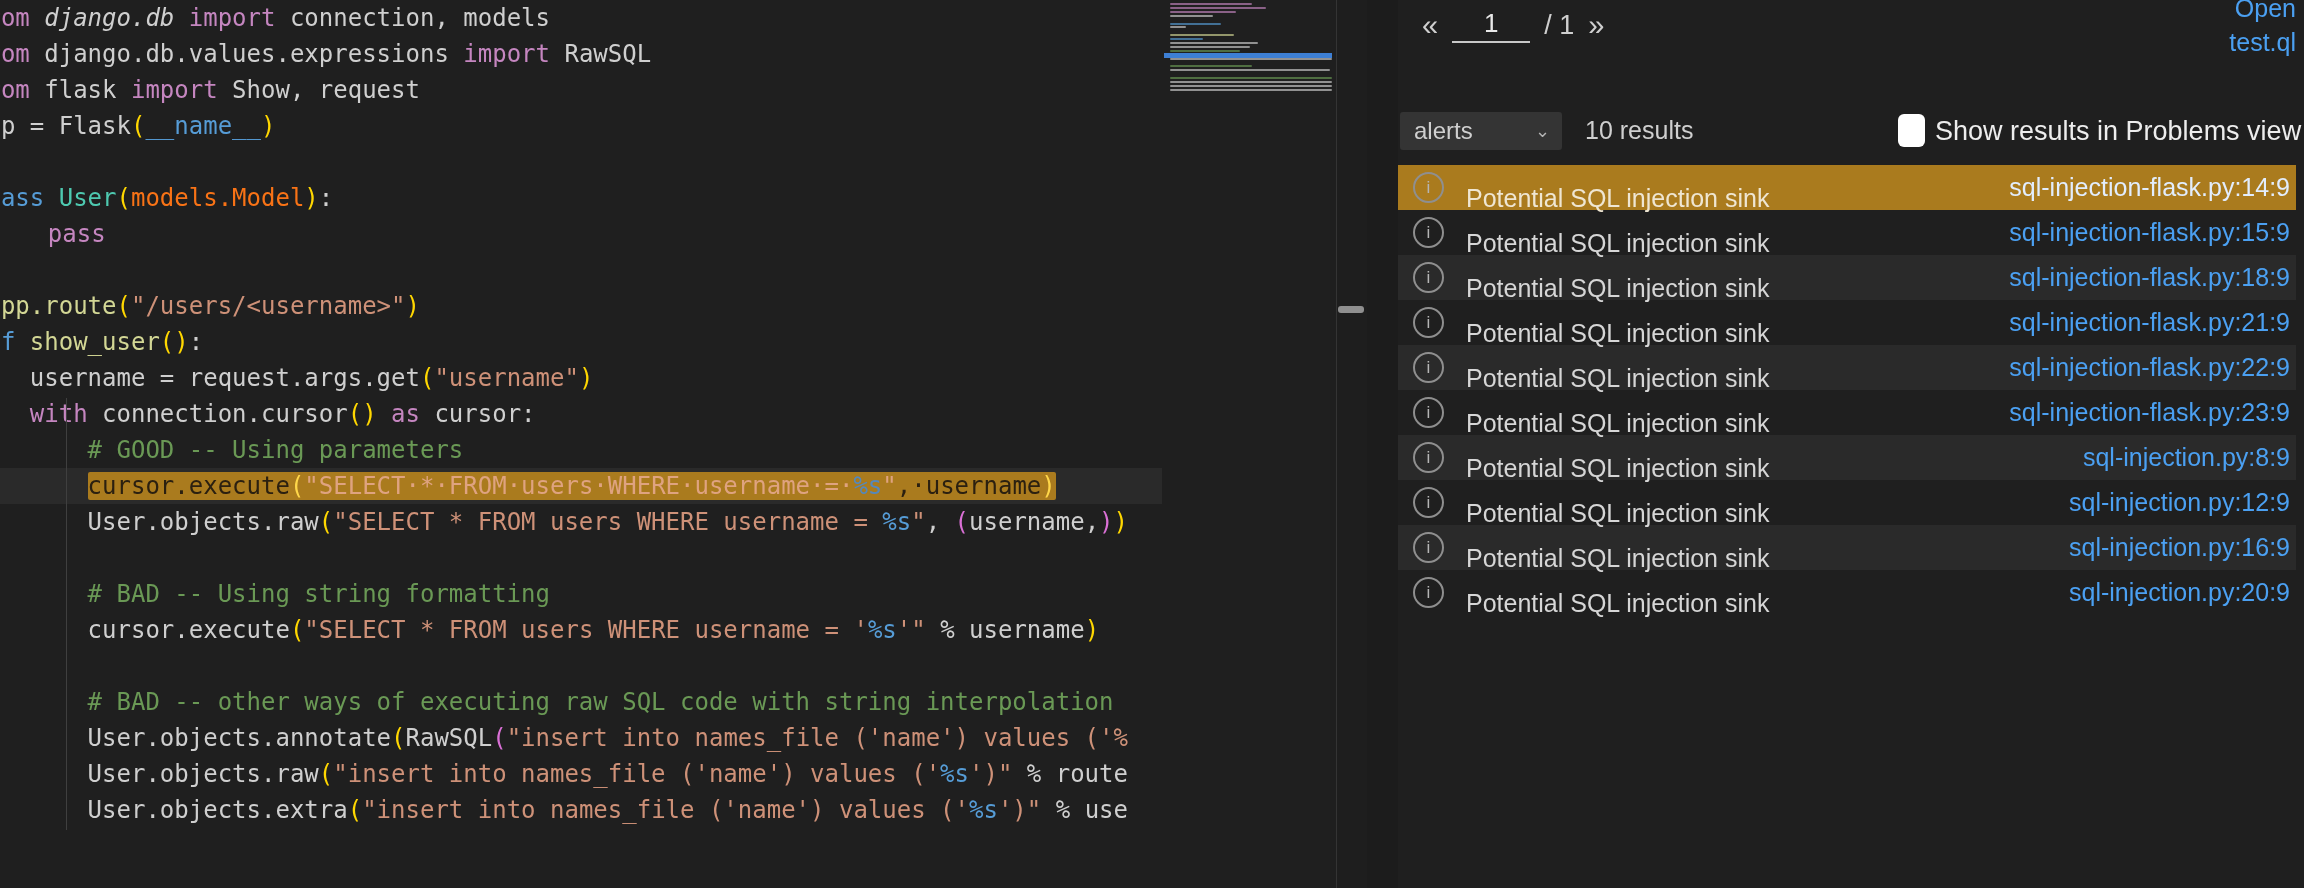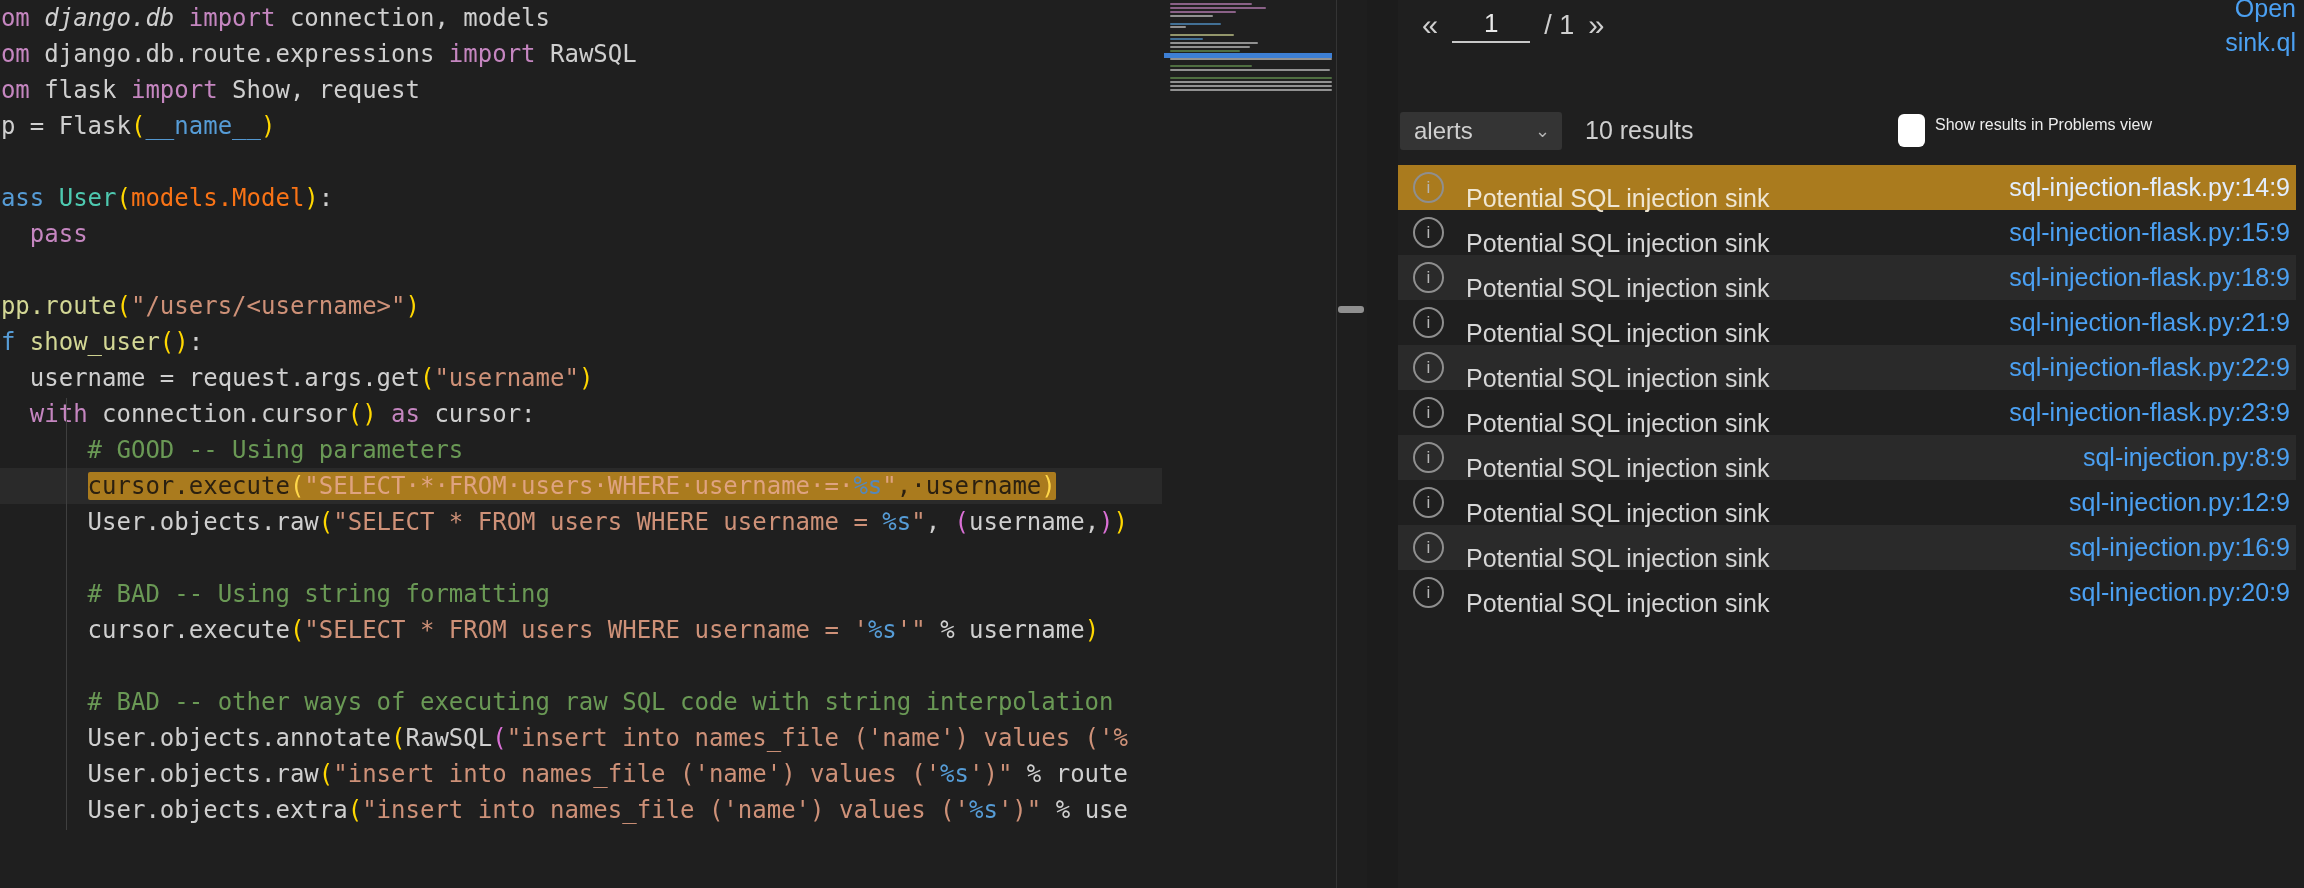--- a/index.html
+++ b/index.html
@@ -39,21 +39,21 @@
   .open-links{position:absolute;right:8px;top:-9px;text-align:right;font-size:25px;line-height:34px;}
   .open-links a{color:#4ba0f2;text-decoration:none;display:block;cursor:pointer;}
 
   .controls{position:absolute;left:0;top:112px;width:906px;height:40px;}
   .filter-select{position:absolute;left:2px;top:0;width:136px;height:38px;background:#343434;border-radius:3px;
                  display:flex;align-items:center;justify-content:space-between;padding:0 12px 0 14px;
                  font-size:24px;color:#cfcfcf;cursor:pointer;}
   .chevron{font-size:18px;color:#b5b5b5;}
   .result-count{position:absolute;left:187px;top:4px;font-size:25px;color:#cfcfcf;}
   .cbx{position:absolute;left:500px;top:2px;width:27px;height:33px;background:#ffffff;border-radius:6px;cursor:pointer;}
-  .cbx-label{position:absolute;left:537px;top:4px;font-size:16px;color:#ededed;white-space:nowrap;text-align:center;}
+  .cbx-label{position:absolute;left:537px;top:4px;font-size:27px;color:#ededed;white-space:nowrap;text-align:center;}
 
   .rtable{position:absolute;left:0;top:165px;width:898px;}
   .rhead{height:41px;background:#3a3a3a;color:#9d9d9d;font-size:25px;display:flex;align-items:center;}
   .rhead span{margin-left:286px;}
   .rrow{height:45px;display:flex;align-items:center;font-size:25px;background:#1f1f1f;}
   .rrow.lite{background:#2a2a2a;}
   .rrow.selected{background:#aa7b1e;}
   .info-ic{flex:0 0 27px;height:27px;margin:0 22px 0 15px;border:2px solid #8f8f8f;border-radius:50%;
            color:#b5b5b5;font-size:17px;display:flex;align-items:center;justify-content:center;}
   .rmsg{color:#d6d6d6;white-space:nowrap;margin-top:21px;}
@@ -62,26 +62,26 @@
   .rrow.selected .rloc{color:#e2edfd;}
 </style>
 </head>
 <body>
 
 <div class="screen">
 
   <div class="editor">
     <div class="code">
         <div class="cline"><span style="color: rgb(197, 134, 192);">from</span><span style="color: rgb(207, 207, 207); font-style: italic;"> django.db </span><span style="color: rgb(197, 134, 192);">import</span><span style="color: rgb(207, 207, 207);"> connection, models</span></div>
-        <div class="cline"><span style="color: rgb(197, 134, 192);">from</span><span style="color: rgb(207, 207, 207);"> django.db.route.expressions </span><span style="color: rgb(197, 134, 192);">import</span><span style="color: rgb(207, 207, 207);"> RawSQL</span></div>
+        <div class="cline"><span style="color: rgb(197, 134, 192);">from</span><span style="color: rgb(207, 207, 207);"> django.db.values.expressions </span><span style="color: rgb(197, 134, 192);">import</span><span style="color: rgb(207, 207, 207);"> RawSQL</span></div>
         <div class="cline"><span style="color: rgb(197, 134, 192);">from</span><span style="color: rgb(207, 207, 207);"> flask </span><span style="color: rgb(197, 134, 192);">import</span><span style="color: rgb(207, 207, 207);"> Show, request</span></div>
         <div class="cline"><span style="color: rgb(207, 207, 207);">app = Flask</span><span style="color: rgb(255, 215, 0);">(</span><span style="color: rgb(86, 156, 214);">__name__</span><span style="color: rgb(255, 215, 0);">)</span></div>
         <div class="cline"></div>
         <div class="cline"><span style="color: rgb(86, 156, 214);">class</span><span style="color: rgb(207, 207, 207);"> </span><span style="color: rgb(78, 201, 176);">User</span><span style="color: rgb(255, 215, 0);">(</span><span style="color: #f97316;">models.Model</span><span style="color: rgb(255, 215, 0);">)</span><span style="color: rgb(207, 207, 207);">:</span></div>
-        <div class="cline"><span style="color: rgb(207, 207, 207);">    </span><span style="color: rgb(197, 134, 192);">pass</span></div>
+        <div class="cline"><span style="color: rgb(207, 207, 207);">    </span><span style="color: rgb(197, 134, 192); margin-left: 18px;">pass</span></div>
         <div class="cline"></div>
         <div class="cline"><span style="color: rgb(211, 215, 149);">@app.route</span><span style="color: rgb(255, 215, 0);">(</span><span style="color: rgb(206, 145, 120);">"/users/&lt;username&gt;"</span><span style="color: rgb(255, 215, 0);">)</span></div>
         <div class="cline"><span style="color: rgb(86, 156, 214);">def</span><span style="color: rgb(207, 207, 207);"> </span><span style="color: rgb(211, 215, 149);">show_user</span><span style="color: rgb(255, 215, 0);">()</span><span style="color: rgb(207, 207, 207);">:</span></div>
         <div class="cline"><span style="color: rgb(207, 207, 207);">    username = request.args.get</span><span style="color: rgb(255, 215, 0);">(</span><span style="color: rgb(206, 145, 120);">"username"</span><span style="color: rgb(255, 215, 0);">)</span></div>
         <div class="cline"><span style="color: rgb(207, 207, 207);">    </span><span style="color: rgb(197, 134, 192);">with</span><span style="color: rgb(207, 207, 207);"> connection.cursor</span><span style="color: rgb(255, 215, 0);">()</span><span style="color: rgb(207, 207, 207);"> </span><span style="color: rgb(197, 134, 192);">as</span><span style="color: rgb(207, 207, 207);"> cursor:</span></div>
         <div class="cline"><span style="color: rgb(106, 153, 85);">        # GOOD -- Using parameters</span></div>
         <div class="cline sel"><span>        </span><span class="gold"><span style="color: rgb(43, 32, 16);">cursor.execute</span><span style="color: rgb(255, 215, 74);">(</span><span style="color: rgb(223, 163, 128);">"SELECT·*·FROM·users·WHERE·username·=·</span><span style="color: rgb(84, 136, 189);">%s</span><span style="color: rgb(223, 163, 128);">"</span><span style="color: rgb(43, 32, 16);">,·username</span><span style="color: rgb(255, 215, 74);">)</span></span></div>
         <div class="cline"><span style="color: rgb(207, 207, 207);">        User.objects.raw</span><span style="color: rgb(255, 215, 0);">(</span><span style="color: rgb(206, 145, 120);">"SELECT * FROM users WHERE username = </span><span style="color: rgb(86, 156, 214);">%s</span><span style="color: rgb(206, 145, 120);">"</span><span style="color: rgb(207, 207, 207);">, </span><span style="color: rgb(218, 112, 214);">(</span><span style="color: rgb(207, 207, 207);">username,</span><span style="color: rgb(218, 112, 214);">)</span><span style="color: rgb(255, 215, 0);">)</span></div>
         <div class="cline"></div>
         <div class="cline"><span style="color: rgb(106, 153, 85);">        # BAD -- Using string formatting</span></div>
@@ -125,21 +125,21 @@
     <div class="pager">
       <span class="nav">«</span>
       <input class="page-input" value="1" style="">
       <span class="slash-total">/ 1</span>
       <span class="nav">»</span>
     </div>
 
 
     <div class="open-links">
       <a>Open</a>
-      <a>sink.ql</a>
+      <a>test.ql</a>
     </div>
 
     <div class="controls">
       <div class="filter-select">
         <span>alerts</span>
         <span class="chevron">⌄</span>
       </div>
       <span class="result-count">10 results</span>
       <div class="cbx"></div>
       <span class="cbx-label">Show results in Problems view</span>

